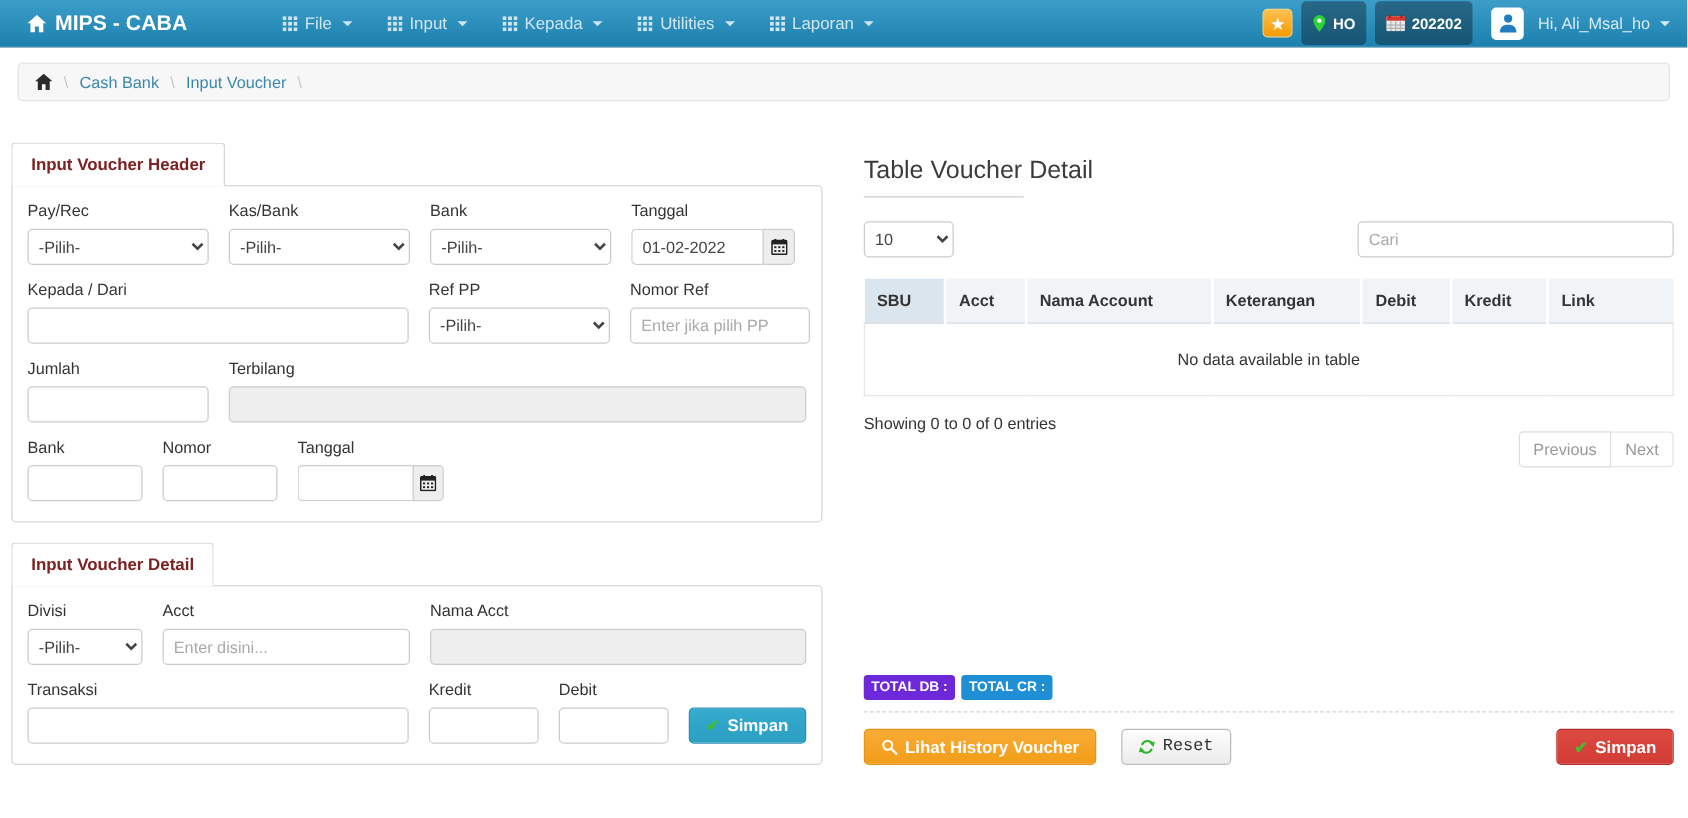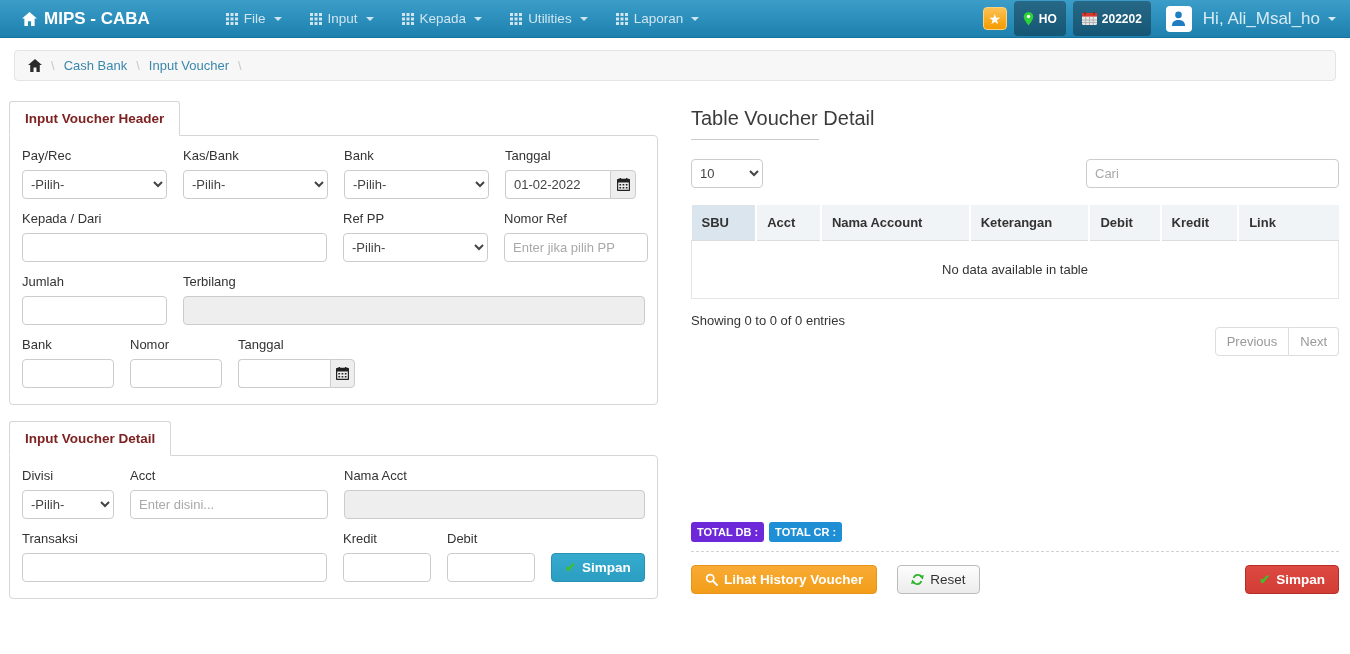--- a/index.html
+++ b/index.html
@@ -12,31 +12,31 @@
   .nav-menus { display:flex; margin-left:62px; align-items:center; }
   .nav-item { display:flex; align-items:center; gap:6px; color:#cfe6f1; font-size:13.5px; padding:0 14px; height:38px; cursor:pointer; }
   .grid-ico { display:inline-block; line-height:0; }
   .caret { display:inline-block; width:0; height:0; border-left:4px solid transparent; border-right:4px solid transparent; border-top:4px solid #cfe6f1; margin-left:2px; }
   .nav-right { margin-left:auto; display:flex; align-items:center; gap:7px; }
   .star-badge { width:24px; height:23px; border-radius:4px; background:linear-gradient(#fcc152,#f59b00); border:1px solid #fdd27e;
                 display:flex; align-items:center; justify-content:center; color:#fff; font-size:14px; cursor:pointer; }
   .dark-badge { background:rgba(0,0,0,0.33); border-radius:4px; height:35px; padding:0 9px; display:flex; align-items:center; gap:5px;
                 color:#fff; font-weight:bold; font-size:12px; }
   .user-chip { width:26px; height:26px; background:#fff; border-radius:4px; display:flex; align-items:center; justify-content:center; margin-left:8px; }
-  .user-menu { display:flex; align-items:center; gap:6px; color:#d8ecf5; font-size:17px; cursor:pointer; margin-left:4px; }
+  .user-menu { display:flex; align-items:center; gap:6px; color:#d8ecf5; font-size:13px; cursor:pointer; margin-left:4px; }
   .user-menu .caret { border-top-color:#d8ecf5; }
 
   
   .crumb-bar { margin:12px 14px 0 14px; background:#f7f7f7; border:1px solid #e4e4e4; border-radius:4px; height:31px;
                display:flex; align-items:center; padding:0 13px; font-size:13px; gap:9px; }
   .crumb-link { color:#3a87ad; text-decoration:none; cursor:pointer; }
   .crumb-sep { color:#c8c8c8; }
 
   
-  .main { display:flex; padding:0 11px 0 9px; margin-top:20px; align-items:center; }
+  .main { display:flex; padding:0 11px 0 9px; margin-top:33px; align-items:flex-end; }
   .left-col { width:649px; margin-right:33px; flex:none; }
   .right-col { flex:1; }
 
   
   .tab { display:inline-block; position:relative; z-index:2; background:#fff; border:1px solid #d6d6d6; border-bottom:1px solid #fff;
          border-radius:3px 3px 0 0; padding:9px 15px; font-size:13.5px; font-weight:bold; color:#7d2121; margin-bottom:-1px; }
   .panel { border:1px solid #d6d6d6; border-radius:0 4px 4px 4px; background:#fff; padding:12px; }
   .panel + .tabwrap { margin-top:16px; }
 
   .frow { display:flex; gap:16px; align-items:flex-end; margin-bottom:12px; }
@@ -53,21 +53,21 @@
            display:flex; align-items:center; justify-content:center; cursor:pointer; }
 
   .w145{width:145px;flex:none} .w131{width:131px;flex:none} .w305{width:305px;flex:none} .w144{width:144px;flex:none}
   .w92{width:92px;flex:none} .w117{width:117px;flex:none} .w198{width:198px;flex:none} .w88{width:88px;flex:none}
   .grow{flex:1}
 
   .btn { display:inline-flex; align-items:center; gap:6px; border-radius:4px; font-size:13.5px; font-weight:bold; color:#fff;
          padding:6px 13px; cursor:pointer; border:1px solid transparent; font-family:"Liberation Sans",sans-serif; }
   .btn-teal { background:linear-gradient(#36abce,#2b9ec2); border-color:#2992b4; }
   .btn-orange { background:linear-gradient(#f8ab35,#f29d18); border-color:#e8941c; }
-  .btn-light { background:linear-gradient(#fdfdfd,#ececec); border-color:#bbb; color:#333; font-weight:normal; }
+  .btn-light { background:linear-gradient(#fdfdfd,#ececec); border-color:#bbb; color:#333; font-weight:normal;font-family:Liberation Mono, monospace; }
   .btn-red { background:linear-gradient(#dd4a42,#d23c34); border-color:#b52d28; }
   .check { color:#3fbf2f; font-size:13px; font-weight:bold; }
 
   
   .section-title { font-size:20px; font-weight:400; color:#3b3b3b; }
   .title-line { width:128px; border-bottom:1px solid #ccc; margin-top:9px; }
   .table-controls { display:flex; justify-content:space-between; align-items:center; margin-top:19px; }
   .len-select { width:72px; }
   .search-input { width:253px; }
   table.dtable { width:100%; border-collapse:collapse; margin-top:17px; }

